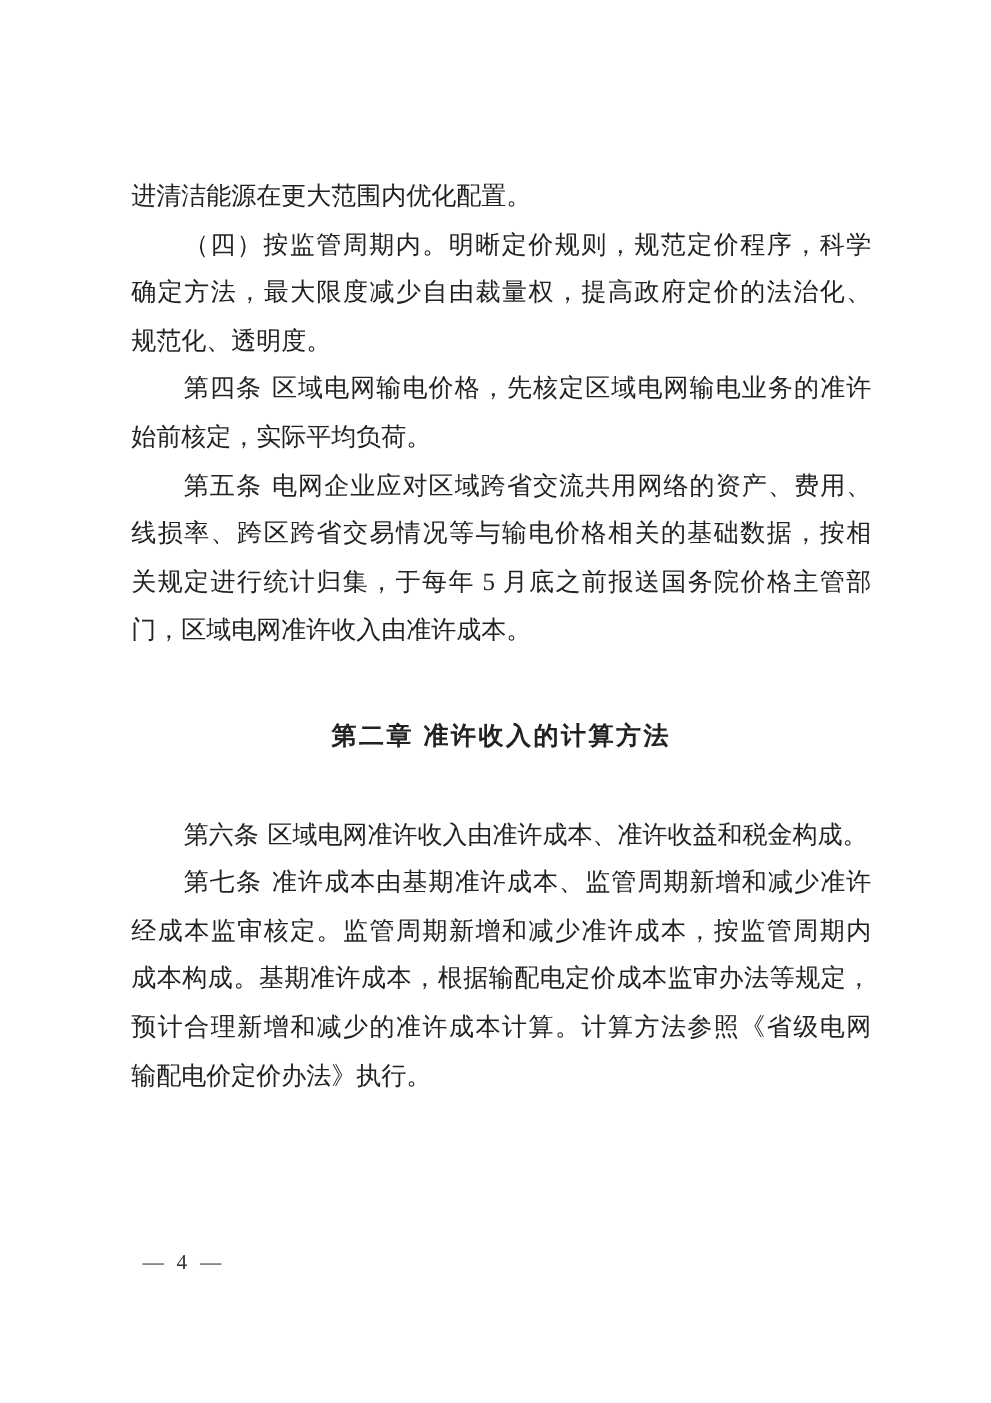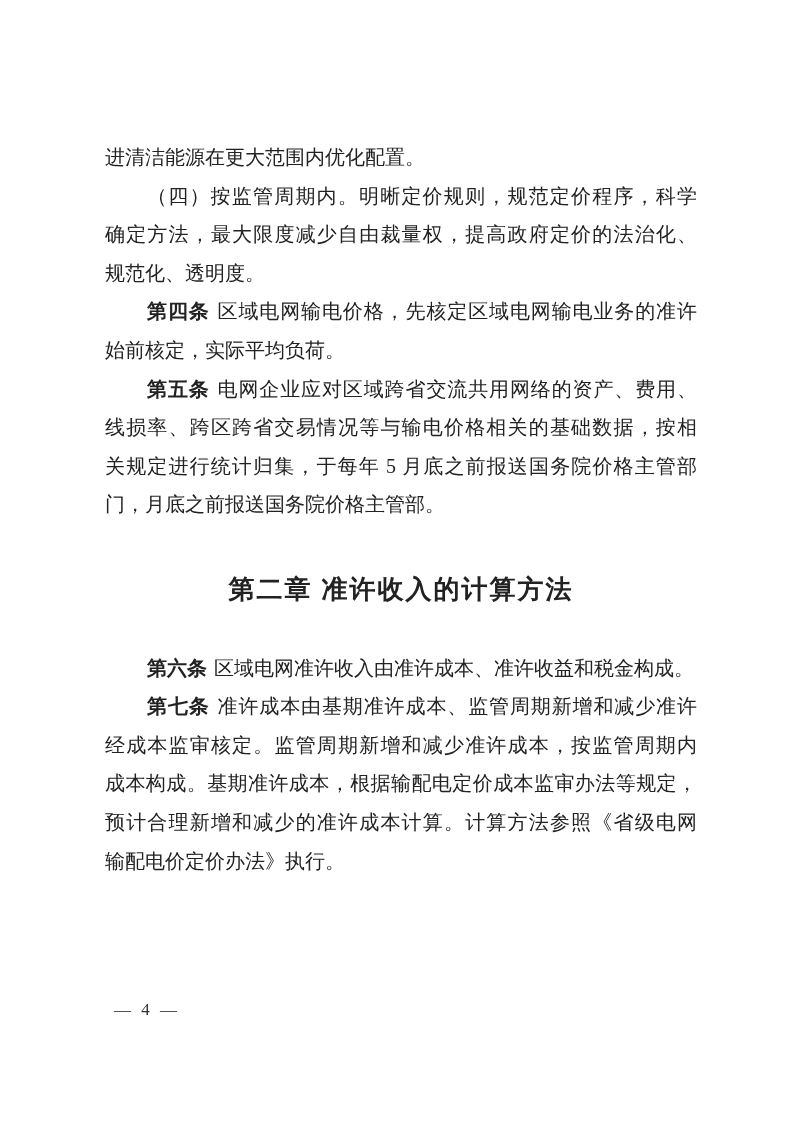--- a/index.html
+++ b/index.html
@@ -34,26 +34,26 @@
     text-justify: inter-character;
     white-space: normal;
   }
   .line.left {
     text-align-last: left;
   }
   .line.indent {
     text-indent: 42px;
   }
   .lead {
-    font-weight: 700;
+    font-weight: 400;
     margin-right: 2px;
   }
   .chapter-heading {
     font-family: "Liberation Sans", sans-serif;
-    font-size: 26px;
+    font-size: 20px;
     font-weight: 700;
     line-height: 38.6px;
     text-align: center;
     letter-spacing: 2px;
     margin: 46px 0 40px 0;
   }
   .footer {
     position: absolute;
     left: 114px;
     top: 1000px;
@@ -76,21 +76,21 @@
         <div class="line left">规范化、透明度。</div>
       </div>
       <div class="paragraph">
         <div class="line indent"><b class="lead">第四条</b> 区域电网输电价格，先核定区域电网输电业务的准许</div>
         <div class="line left">始前核定，实际平均负荷。</div>
       </div>
       <div class="paragraph">
         <div class="line indent"><b class="lead">第五条</b> 电网企业应对区域跨省交流共用网络的资产、费用、</div>
         <div class="line">线损率、跨区跨省交易情况等与输电价格相关的基础数据，按相</div>
         <div class="line">关规定进行统计归集，于每年 5 月底之前报送国务院价格主管部</div>
-        <div class="line left">门，月底之前报送国务院价格主管部。</div>
+        <div class="line left">门，区域电网准许收入由准许成本。</div>
       </div>
       <div class="chapter-heading">第二章 准许收入的计算方法</div>
       <div class="paragraph">
         <div class="line left indent"><b class="lead">第六条</b> 区域电网准许收入由准许成本、准许收益和税金构成。</div>
       </div>
       <div class="paragraph">
         <div class="line indent"><b class="lead">第七条</b> 准许成本由基期准许成本、监管周期新增和减少准许</div>
         <div class="line">经成本监审核定。监管周期新增和减少准许成本，按监管周期内</div>
         <div class="line">成本构成。基期准许成本，根据输配电定价成本监审办法等规定，</div>
         <div class="line">预计合理新增和减少的准许成本计算。计算方法参照《省级电网</div>

